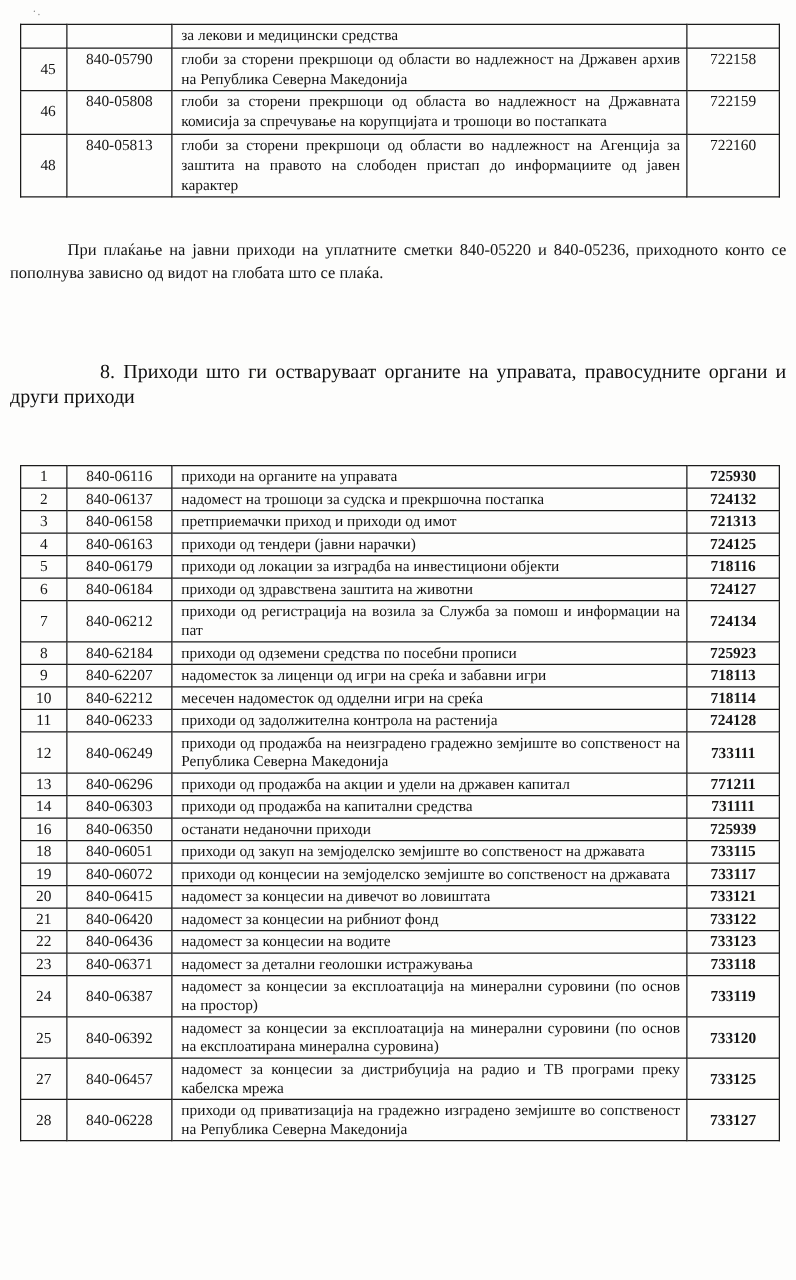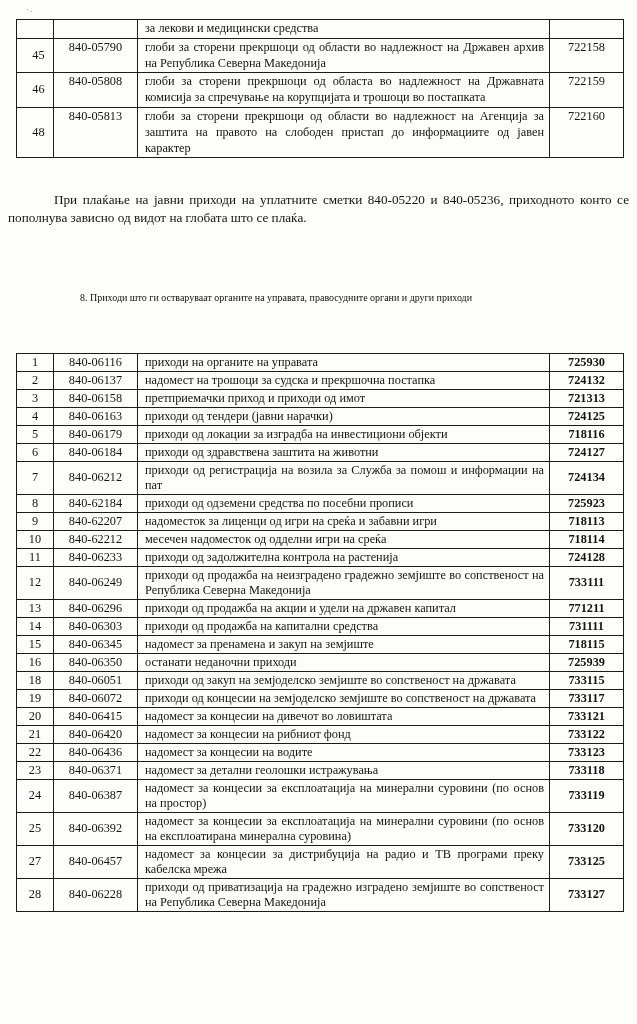--- a/index.html
+++ b/index.html
@@ -51,21 +51,21 @@
   col.w3{width:74px;}
   .note-paragraph{
     margin:33px 8px 0 8px;
     font-size:13.2px;
     line-height:17.5px;
     text-align:justify;
     text-indent:46px;
   }
   .section-heading{
     margin:62px 8px 0 8px;
-    font-size:10px;
+    font-size:16px;
     line-height:19.5px;
     text-align:justify;
     text-indent:72px;
     color:#101010;
   }
 </style>
 </head>
 <body>
 
 <div class="scan-artifact">·.</div>
@@ -195,26 +195,20 @@
         <td class="c2">приходи од продажба на акции и удели на државен капитал</td>
         <td class="c3">771211</td>
       </tr>
       <tr>
         <td class="c0">14</td>
         <td class="c1">840-06303</td>
         <td class="c2">приходи од продажба на капитални средства</td>
         <td class="c3">731111</td>
       </tr>
       <tr>
-        <td class="c0">15</td>
-        <td class="c1">840-06345</td>
-        <td class="c2">надомест за пренамена и закуп на земјиште</td>
-        <td class="c3">718115</td>
-      </tr>
-      <tr>
         <td class="c0">16</td>
         <td class="c1">840-06350</td>
         <td class="c2">останати неданочни приходи</td>
         <td class="c3">725939</td>
       </tr>
       <tr>
         <td class="c0">18</td>
         <td class="c1">840-06051</td>
         <td class="c2">приходи од закуп на земјоделско земјиште во сопственост на државата</td>
         <td class="c3">733115</td>

